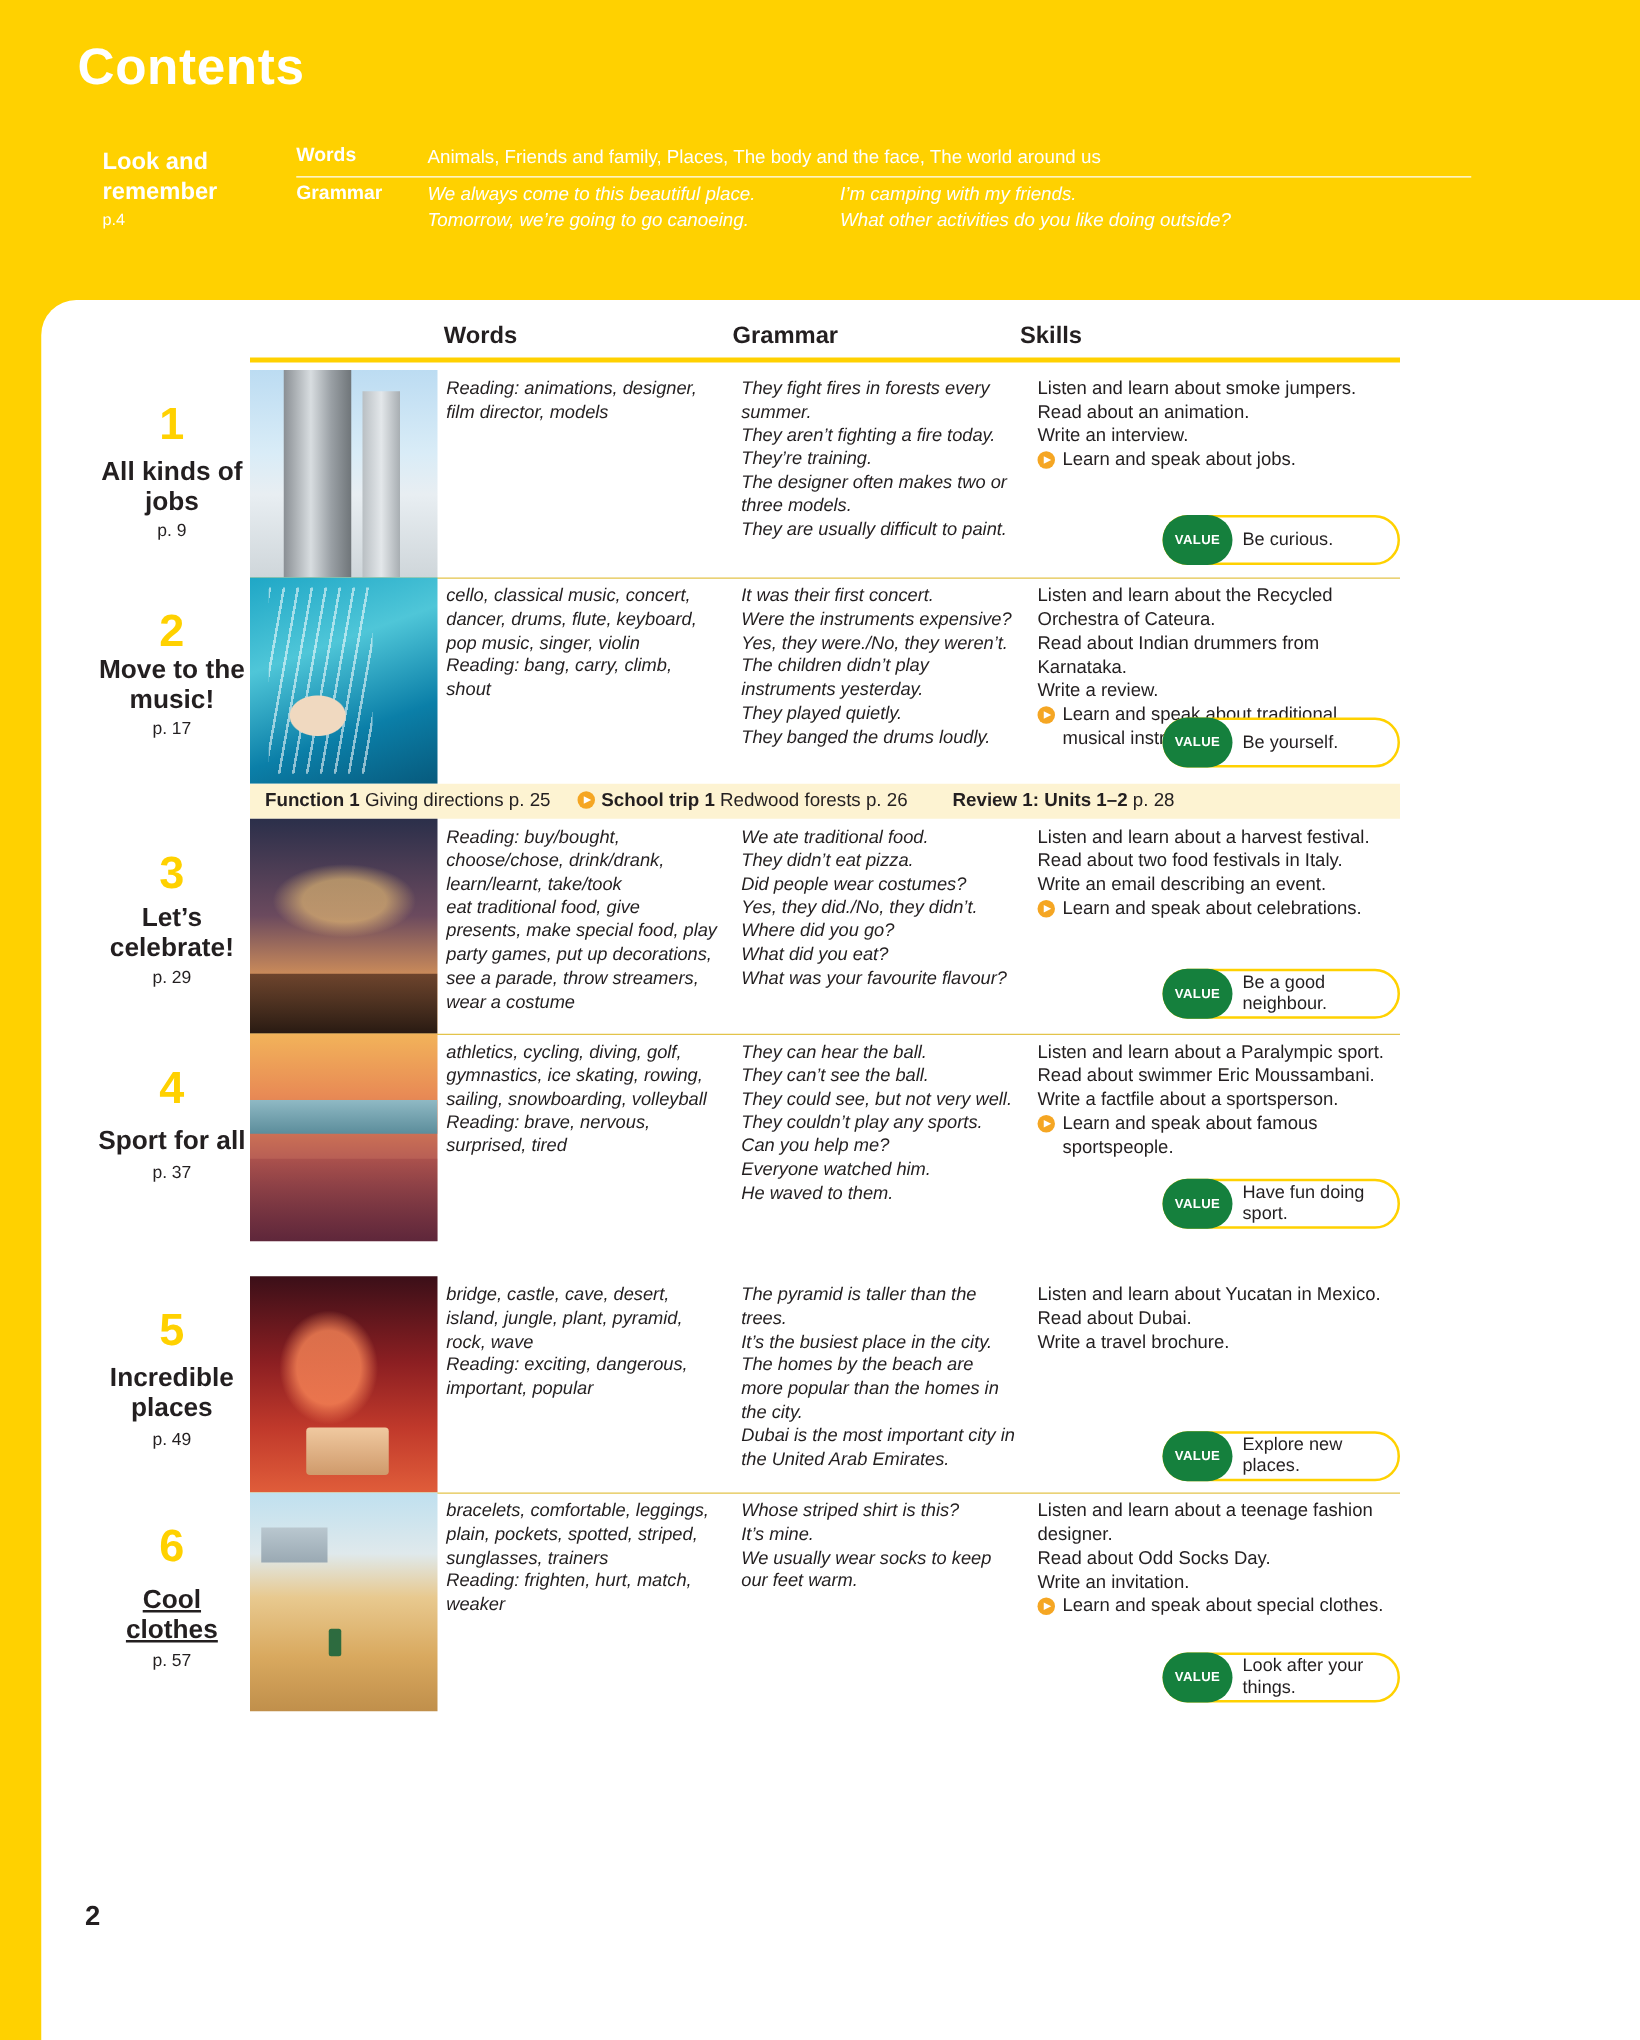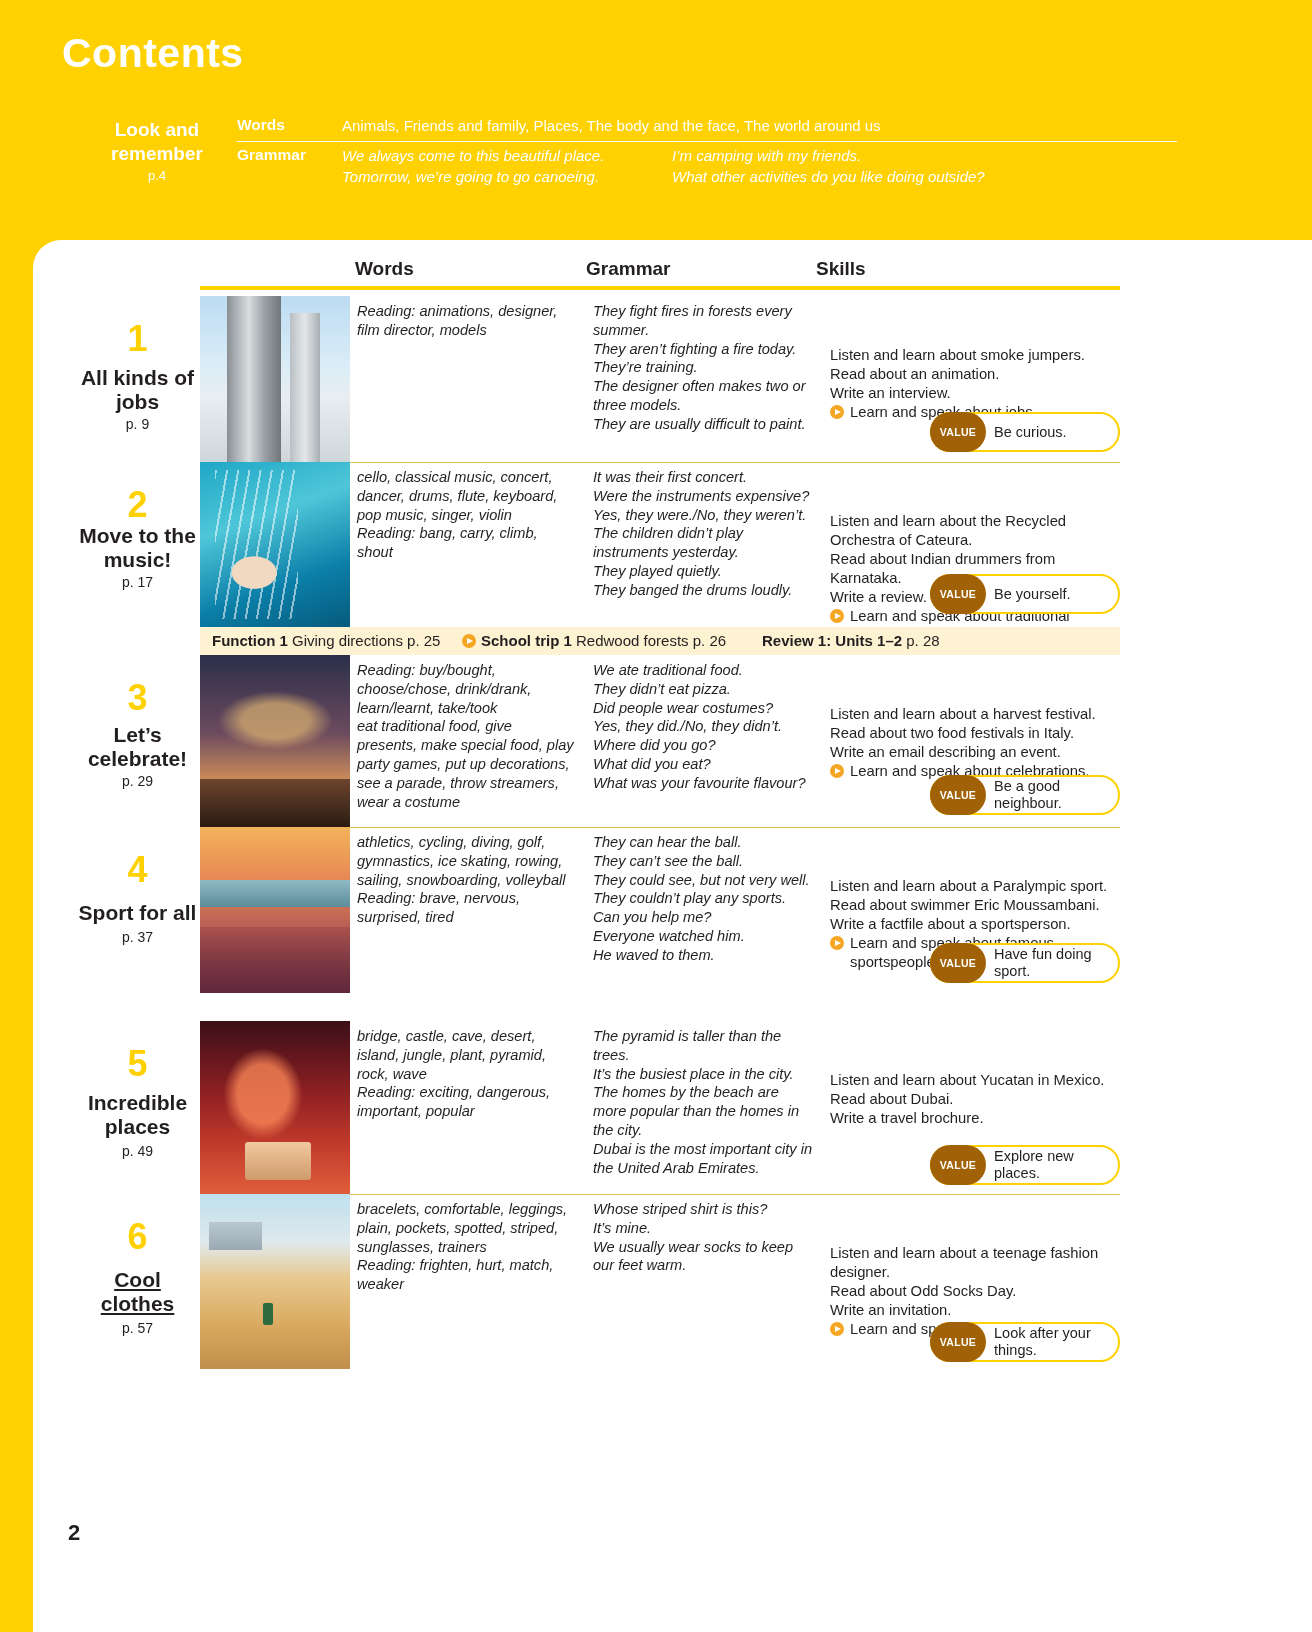--- a/index.html
+++ b/index.html
@@ -36,21 +36,21 @@
     position: absolute;
     left: 62px;
     top: 112px;
     width: 1120px;
   }
   .look-title {
     position: absolute;
     left: 20px;
     top: 6px;
     width: 150px;
-    text-align: center;
+    text-align: left;
     font-size: 19px;
     font-weight: bold;
     color: #ffffff;
     line-height: 1.25;
   }
   .look-title .pg {
     display: block;
     font-size: 13px;
     font-weight: normal;
     margin-top: 2px;
@@ -188,21 +188,20 @@
     color: #231f20;
     line-height: 1.29;
   }
   .col-skills {
     flex: 1;
     padding: 6px 8px 0 2px;
     box-sizing: border-box;
     font-size: 14.8px;
     color: #231f20;
     line-height: 1.29;
-    margin-top: 44px;
   }
   .reading-lbl { font-style: italic; }
   .skill-line { position: relative; }
   .skill-line.speak { padding-left: 20px; }
   .play-ico {
     position: absolute;
     left: 0;
     top: 2px;
     width: 14px;
     height: 14px;
@@ -231,21 +230,21 @@
     box-sizing: border-box;
     background: #ffffff;
   }
   .value-badge .vcircle {
     position: absolute;
     left: -2px;
     top: -2px;
     width: 56px;
     height: 40px;
     border-radius: 20px;
-    background: #a16207;
+    background: #15803d;
     color: #ffffff;
     font-size: 10.5px;
     font-weight: bold;
     display: flex;
     align-items: center;
     justify-content: center;
     letter-spacing: 0.3px;
   }
   .value-badge .vtext {
     position: absolute;

